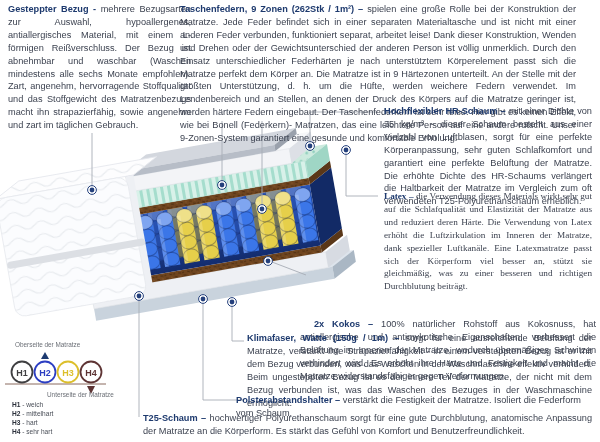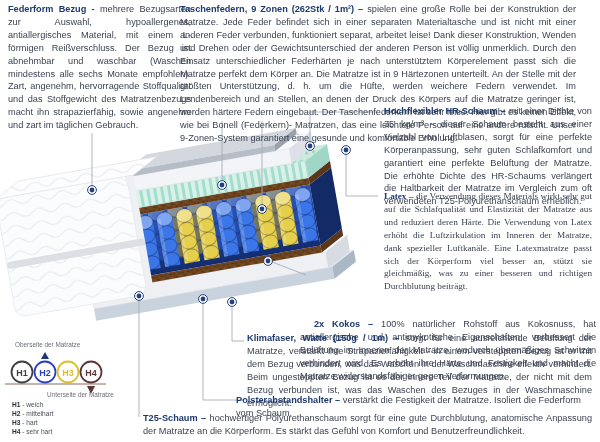--- a/index.html
+++ b/index.html
@@ -183,21 +183,21 @@
       <text x="22" y="375.5" font-size="9" font-weight="bold" fill="#3f3f41" text-anchor="middle">H1</text>
       <text x="45" y="375.5" font-size="9" font-weight="bold" fill="#2c3ec2" text-anchor="middle">H2</text>
       <text x="68" y="375.5" font-size="9" font-weight="bold" fill="#dcbf2c" text-anchor="middle">H3</text>
       <text x="91" y="375.5" font-size="9" font-weight="bold" fill="#5e3434" text-anchor="middle">H4</text>
       <polygon points="87,386 95,386 91,394" fill="#5e3434"></polygon>
       <text x="47" y="397" font-size="6.4" fill="#6b6f76">Unterseite der Matratze</text>
     </g>
   </svg>
 
   <div class="para" id="sec-bezug">
-    <b>Federform Bezug -</b>
+    <b>Gesteppter Bezug -</b>
     <span>mehrere Bezugsarten zur Auswahl, hypoallergenes, antiallergisches Material, mit einem L-förmigen Reißverschluss. Der Bezug ist abnehmbar und waschbar (Waschen mindestens alle sechs Monate empfohlen). Zart, angenehm, hervorragende Stoffqualität und das Stoffgewicht des Matratzenbezugs macht ihn strapazierfähig, sowie angenehm und zart im täglichen Gebrauch.</span>
   </div>
 
   <div class="para" id="sec-taschenfedern">
     <b>Taschenfedern, 9 Zonen (262Stk / 1m²) –</b>
     <span>spielen eine große Rolle bei der Konstruktion der Matratze. Jede Feder befindet sich in einer separaten Materialtasche und ist nicht mit einer anderen Feder verbunden, funktioniert separat, arbeitet leise! Dank dieser Konstruktion, Wenden und Drehen oder der Gewichtsunterschied der anderen Person ist völlig unmerklich. Durch den Einsatz unterschiedlicher Federhärten je nach unterstütztem Körperelement passt sich die Matratze perfekt dem Körper an. Die Matratze ist in 9 Härtezonen unterteilt. An der Stelle mit der größten Unterstützung, d. h. um die Hüfte, werden weichere Federn verwendet. Im Lendenbereich und an Stellen, an denen der Druck des Körpers auf die Matratze geringer ist, werden härtere Federn eingebaut. Der Taschenfederkern ist sehr leise. Hier gibt es keinen Effekt, wie bei Bonell (Federkern)- Matratzen, das eine leichtere Person auf eine andere rutscht. Unser 9-Zonen-System garantiert eine gesunde und komfortable Erholung.</span>
   </div>
 
   <div class="para" id="sec-hr">
     <b>Hochflexibler HR-Schaum –</b>

